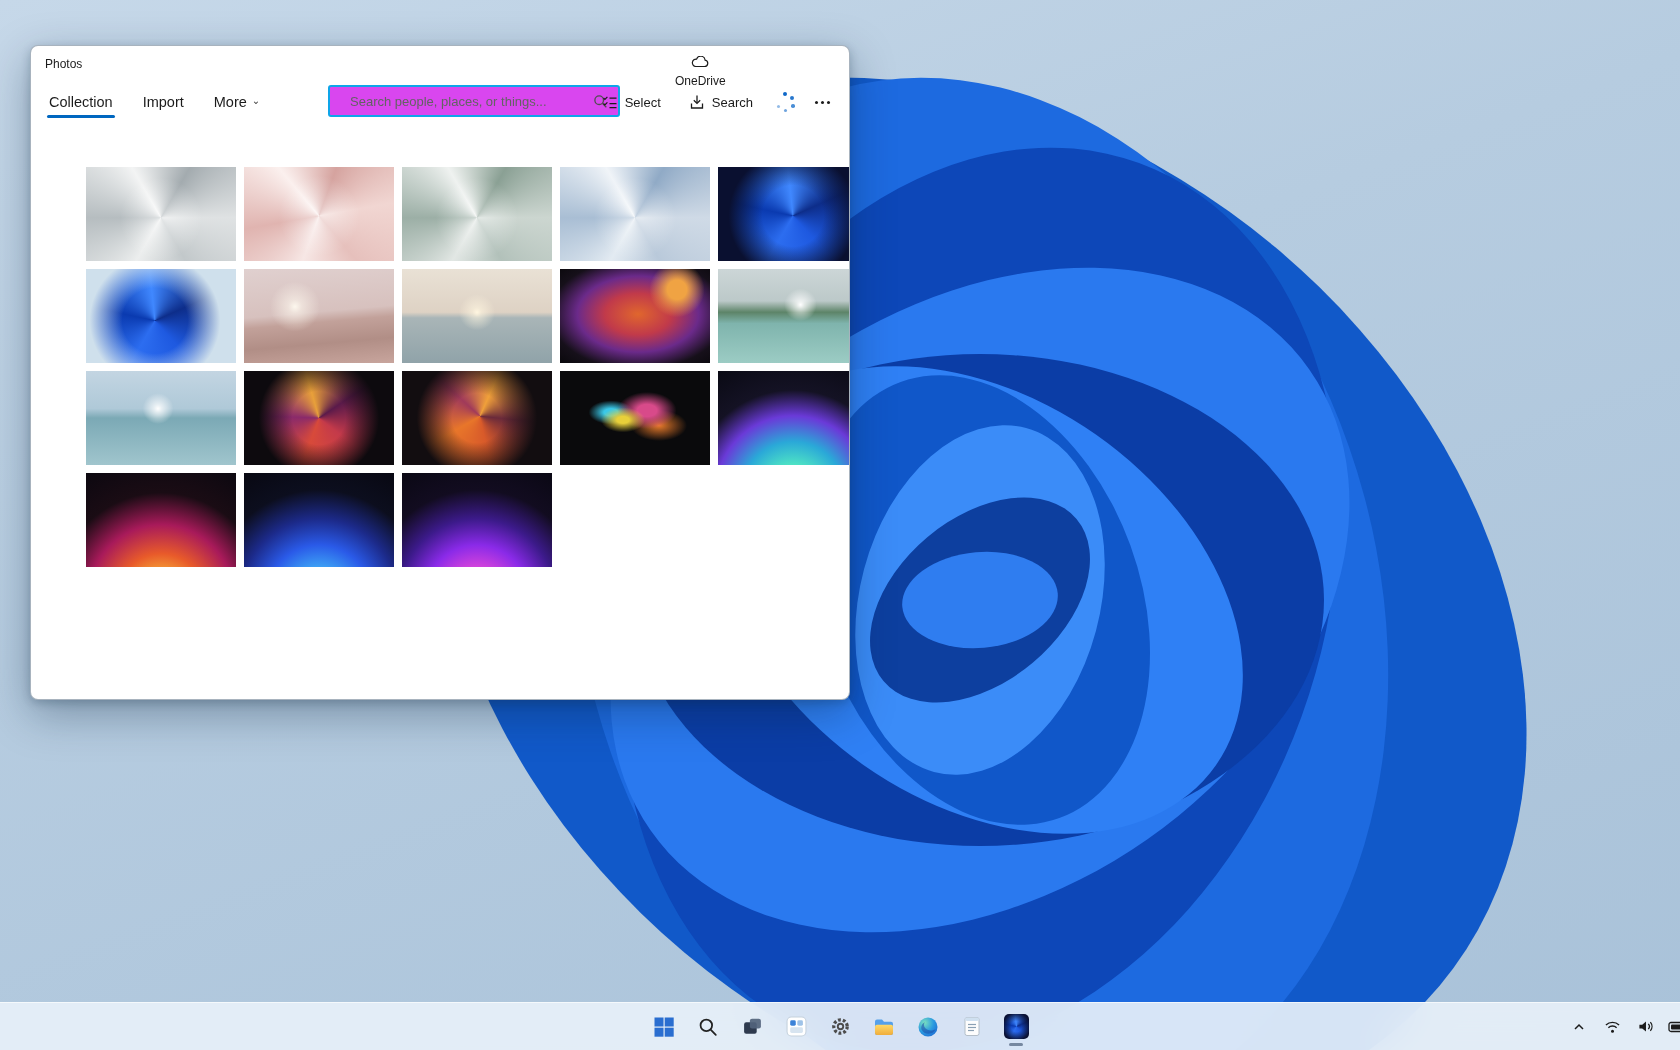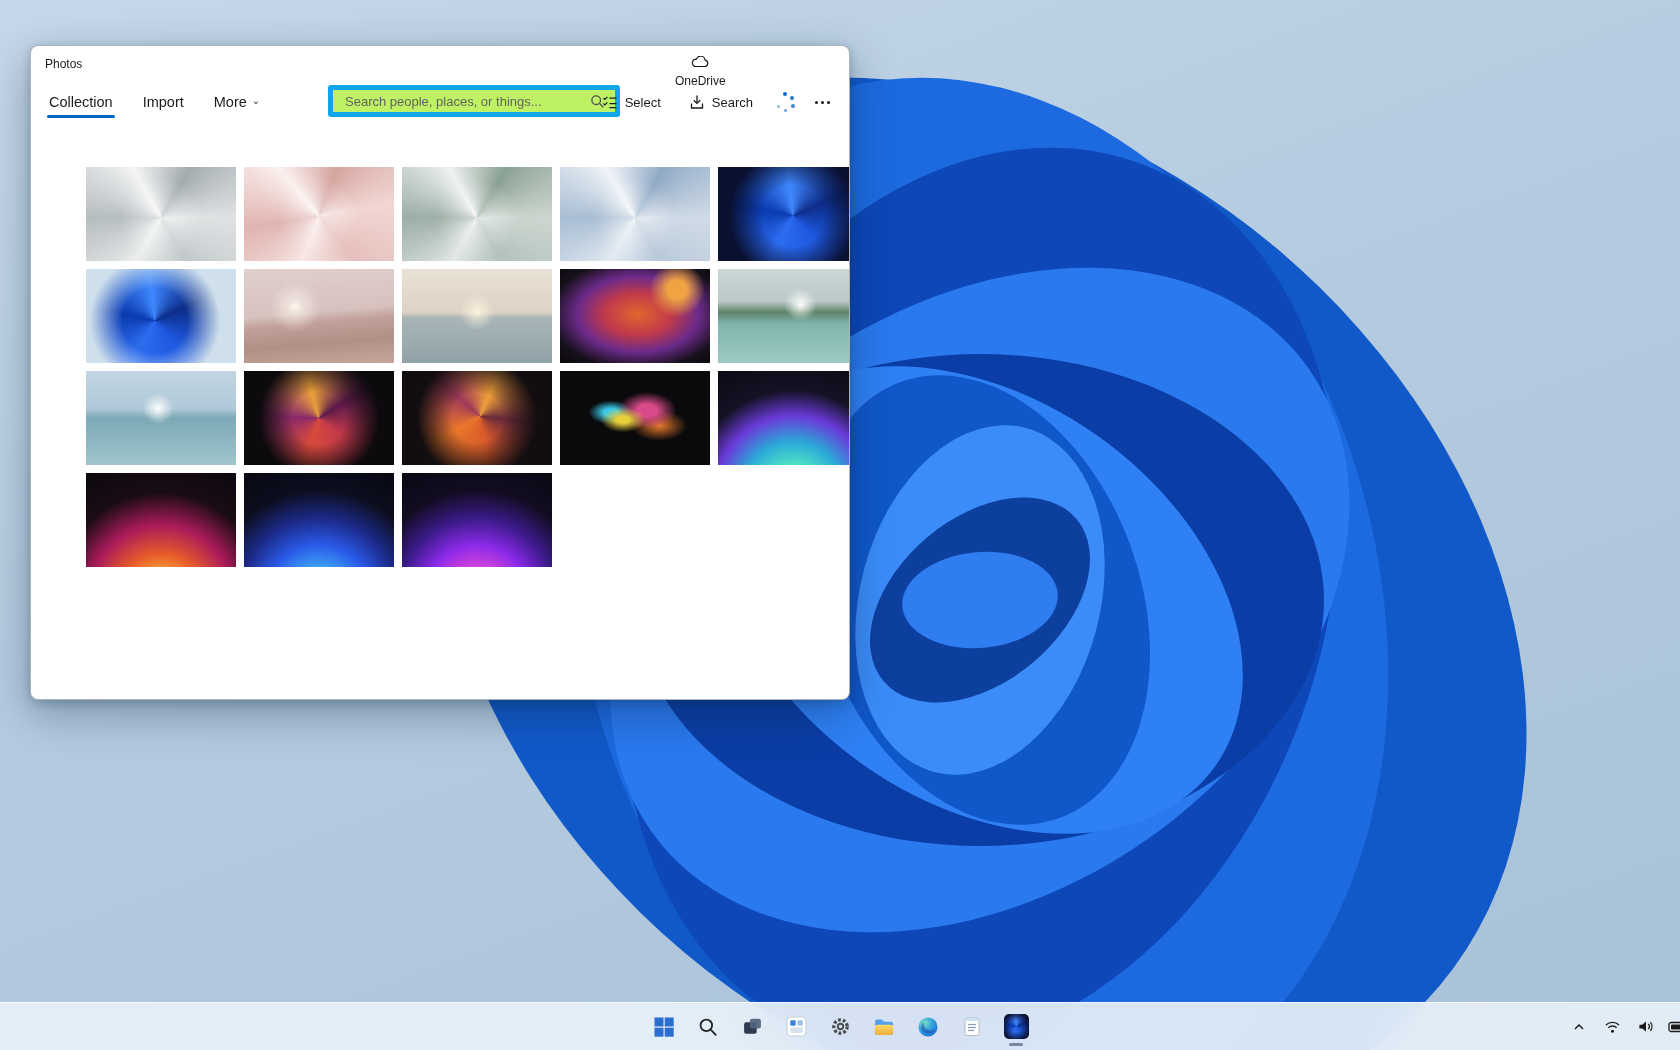--- a/index.html
+++ b/index.html
@@ -22,22 +22,22 @@
   .onedrive { position:absolute; left:638px; top:7px; display:flex; align-items:center;
     gap:6px; font-size:12px; color:#1b1b1b; padding:3px 6px; border-radius:4px; cursor:pointer;flex-direction:column; }
   .toolbar-row { position:relative; height:44px; }
   .tabs { display:flex; gap:26px; padding-left:16px; align-items:center; height:100%; }
   .tab { position:relative; font-size:14.5px; color:#1b1b1b; padding:12px 2px; cursor:pointer;
     display:flex; gap:5px; }
   .tab.active::after { content:""; position:absolute; left:0; right:0; bottom:4px;
     height:3px; border-radius:2px; background:var(--accent); }
   .tab .chev { font-size:10px; color:#3a3a3a; transform:translateY(1px); }
   .searchbox { position:absolute; left:297px; top:5px; width:292px; height:32px;
-    background:#bef264; border:5px solid #0ea5e9; border-radius:3px;
-    display:flex; align-items:center; }
+    background:#d946ef; border:2px solid #0ea5e9; border-radius:3px;
+    display:flex; align-items:center;padding-left:8px; }
   .searchbox input { flex:1; border:none; outline:none; background:transparent;
     font-size:13px; color:#1b1b1b; padding:0 6px 0 12px;
     font-family:"Liberation Sans", sans-serif; }
   .searchbox input::placeholder { color:#636363; }
   .searchbox .mag { margin-right:10px; display:flex; }
   .right-controls { position:absolute; right:14px; top:0; height:100%;
     display:flex; align-items:center; gap:14px; }
   .tool-btn { display:flex; align-items:center; gap:7px; font-size:13px; color:#1b1b1b;
     padding:5px 7px; border-radius:4px; cursor:pointer; white-space:nowrap; }
   .spinner { position:relative; width:22px; height:22px; }

